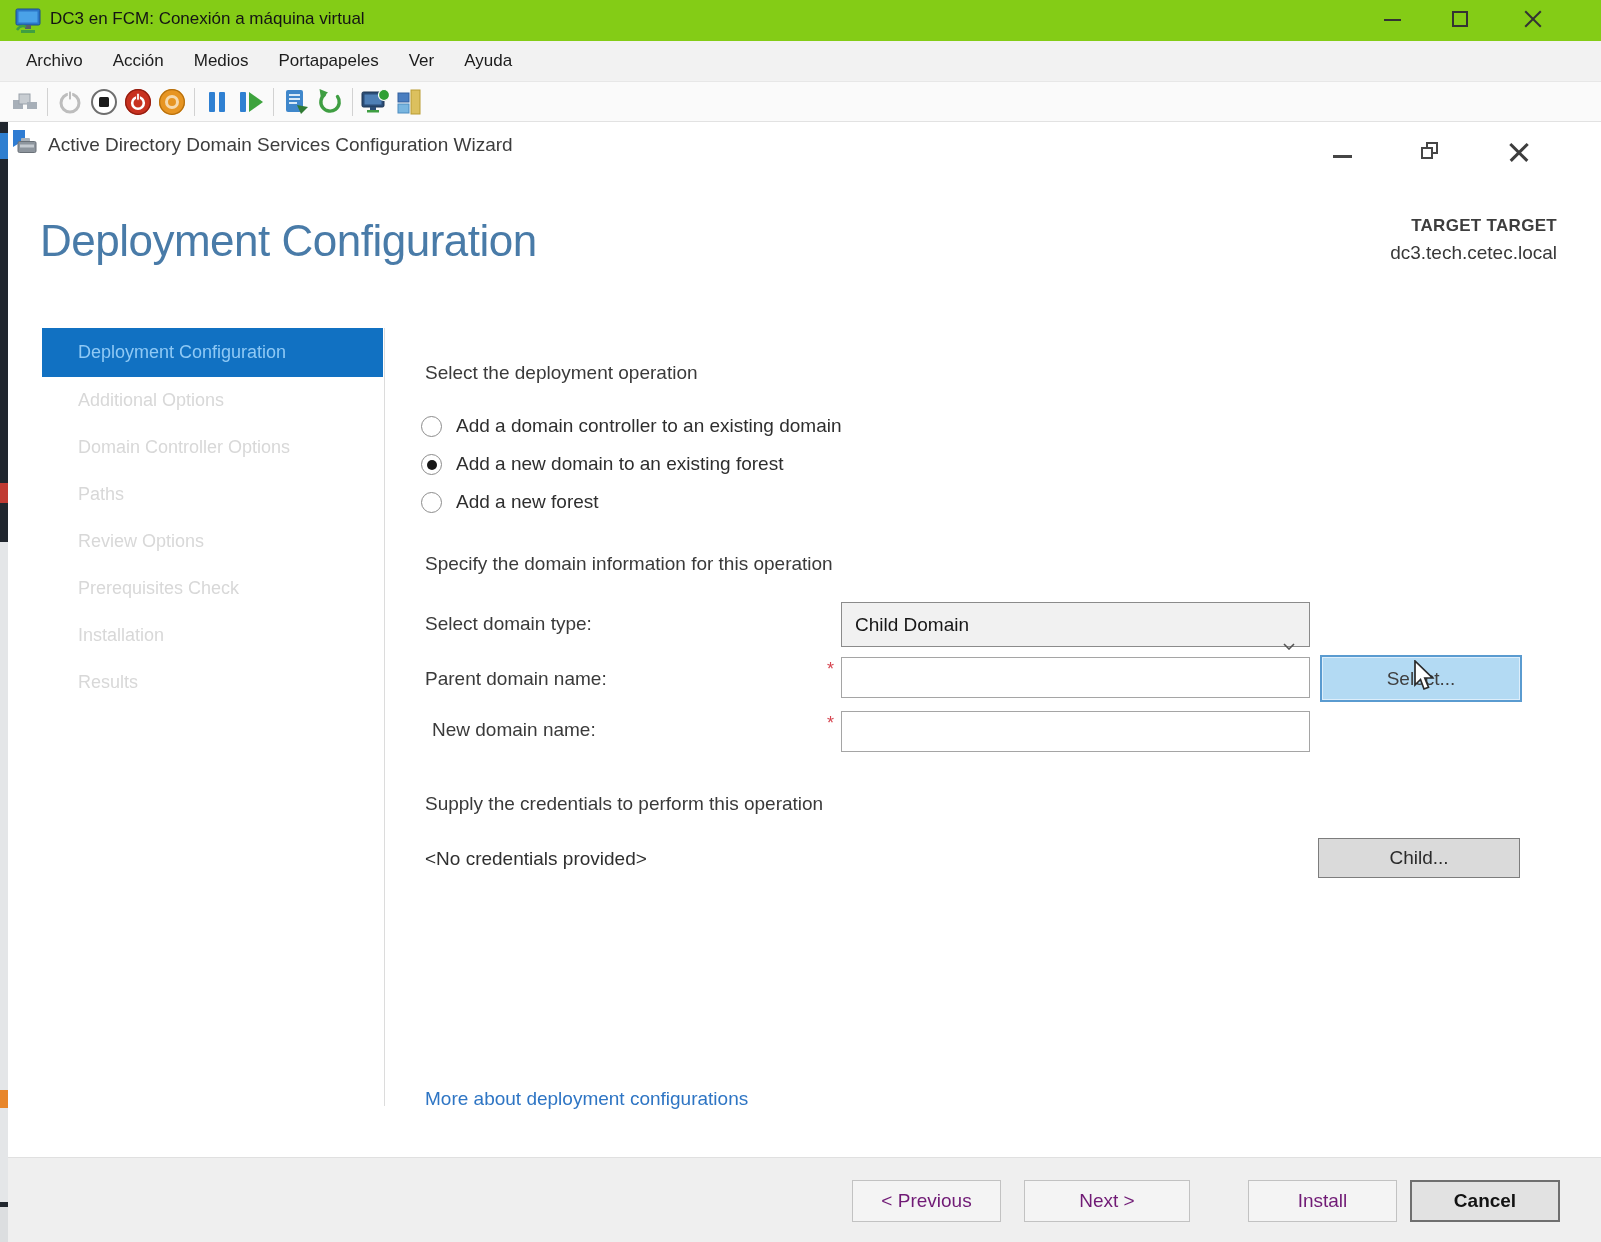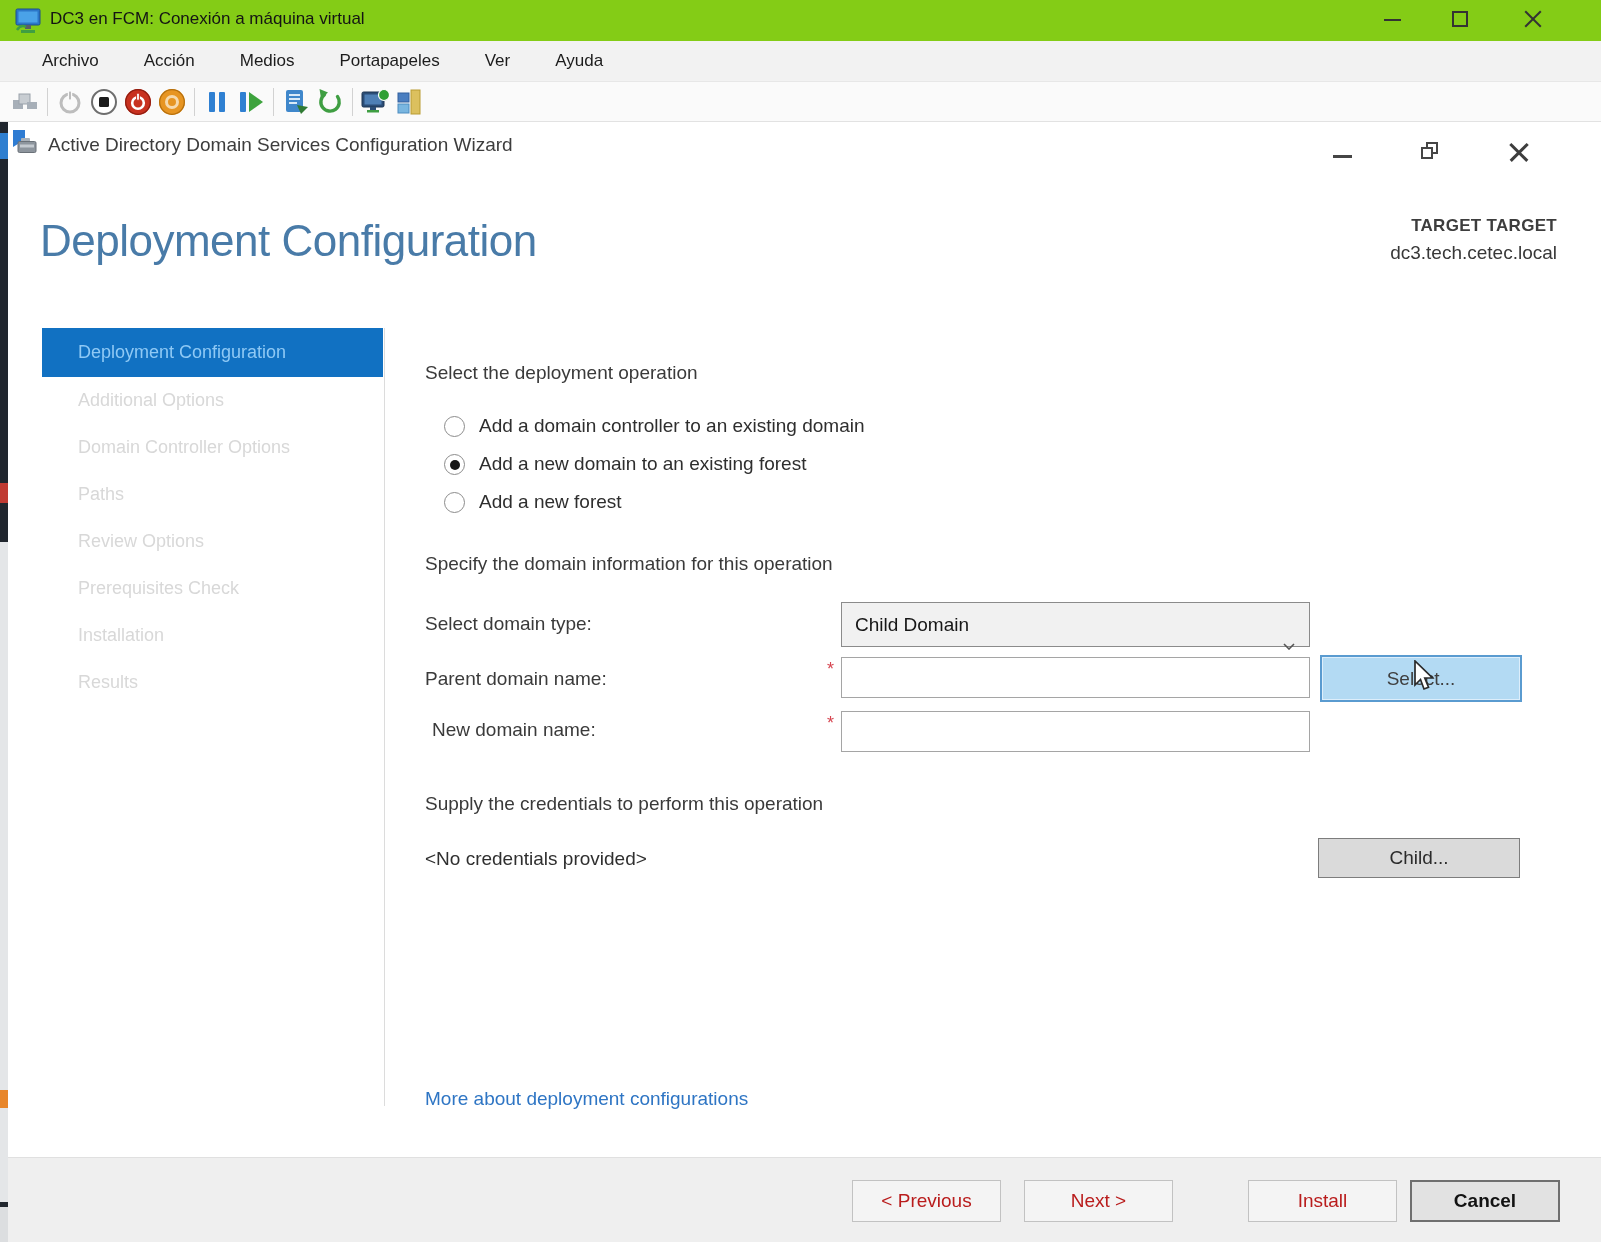--- a/index.html
+++ b/index.html
@@ -12,21 +12,21 @@
   .host-titlebar { position:absolute; left:0; top:0; width:1601px; height:41px; background:#84cc16; }
   .vm-app-icon { position:absolute; left:12px; top:6px; width:30px; height:30px; }
   .host-title { position:absolute; left:50px; top:9px; font-size:17px; color:#141414; }
   .hc-btn { position:absolute; width:46px; height:34px; top:2px; }
   .hc-min-glyph { position:absolute; left:14px; top:17px; width:17px; height:2px; background:#333; }
   .hc-max-glyph { position:absolute; left:14px; top:9px; width:16px; height:16px; border:2px solid #333; }
   .bar { position:absolute; left:11px; top:16px; width:22px; height:2px; background:#333; }
   .r45 { transform:rotate(45deg); } .r-45 { transform:rotate(-45deg); }
 
   .menubar { position:absolute; left:0; top:41px; width:1601px; height:40px; background:#f2f2f2;
-             display:flex; align-items:center; padding-left:42px; gap:45px; }
+             display:flex; align-items:center; padding-left:26px; gap:30px; }
   .menu-item { font-size:17px; color:#1c1c1c; white-space:nowrap; }
   .menu-item:nth-child(2){ }
   .toolbar { position:absolute; left:0; top:81px; width:1601px; height:41px; background:#fafafa;
              border-top:1px solid #e7e7e7; border-bottom:1px solid #e2e2e2;
              display:flex; align-items:center; padding-left:8px; }
   .tb-btn { width:34px; height:32px; display:flex; align-items:center; justify-content:center; }
   .tb-sep { width:1px; height:28px; background:#d2d2d2; margin:0 5px; }
 
   
   .edge-strip { position:absolute; left:0; top:122px; width:8px; height:1120px; background:#20262e; }
@@ -57,21 +57,21 @@
 
   
   .sidebar { position:absolute; left:42px; top:328px; width:341px; }
   .side-item { height:47px; line-height:47px; padding-left:36px; font-size:18px; color:#d8d8d8;
                white-space:nowrap; }
   .side-item.selected { background:#1171c2; color:#8fc9f5; height:49px; line-height:49px; }
   .side-divider { position:absolute; left:384px; top:328px; width:1px; height:778px; background:#dcdcdc; }
 
   
   .txt { position:absolute; font-size:19px; color:#3a3a3a; white-space:nowrap; }
-  .radio-row { position:absolute; left:444px; display:flex; align-items:flex-end; }
+  .radio-row { position:absolute; left:421px; display:flex; align-items:flex-end; }
   .radio { width:21px; height:21px; border:1px solid #8c8c8c; border-radius:50%; background:#fff;
            position:relative; flex:0 0 auto; }
   .radio.checked::after { content:""; position:absolute; left:4.5px; top:4.5px; width:10px; height:10px;
            border-radius:50%; background:#161616; }
   .radio-label { margin-left:14px; font-size:19px; color:#2e2e2e; white-space:nowrap; }
 
   .dropdown { position:absolute; left:841px; top:602px; width:469px; height:45px; background:#f1f1f1;
               border:1px solid #8b8b8b; font-size:19px; color:#161616; line-height:43px;
               padding-left:13px; }
   .dropdown .chev { position:absolute; right:14px; top:19px; }
@@ -83,23 +83,23 @@
          font-size:19px; white-space:nowrap; }
   .btn-select { left:1320px; top:655px; width:202px; height:47px; background:#b3daf3;
                 border:2px solid #5a9bd0; box-shadow:inset 0 0 0 1px #ddeefb; color:#3f3f3f; }
   .btn-change { left:1318px; top:838px; width:202px; height:40px; background:#dadada;
                 border:1px solid #7d7d7d; color:#2b2b2b; }
   .link { position:absolute; left:425px; top:1088px; font-size:19px; color:#2e75c4; }
 
   
   .footer { position:absolute; left:8px; top:1157px; width:1593px; height:85px; background:#efefef;
             border-top:1px solid #e0e0e0; }
-  .btn-disabled { background:#f4f4f4; border:1px solid #c2c2c2; color:#b91c1c; }
+  .btn-disabled { background:#f4f4f4; border:1px solid #c2c2c2; color:#701a75; }
   .btn-prev { left:852px; top:1180px; width:149px; height:42px; }
-  .btn-next { left:1024px; top:1180px; width:149px; height:42px;align-items:center; }
+  .btn-next { left:1024px; top:1180px; width:166px; height:42px;align-items:center; }
   .btn-install { left:1248px; top:1180px; width:149px; height:42px; }
   .btn-cancel { left:1410px; top:1180px; width:150px; height:42px; background:#e2e2e2;
                 border:2px solid #6f6f6f; color:#121212; font-weight:600; }
 
   .cursor { position:absolute; left:1412px; top:660px; z-index:50; }
 </style>
 </head>
 <body>
 
 <div class="host-titlebar">

